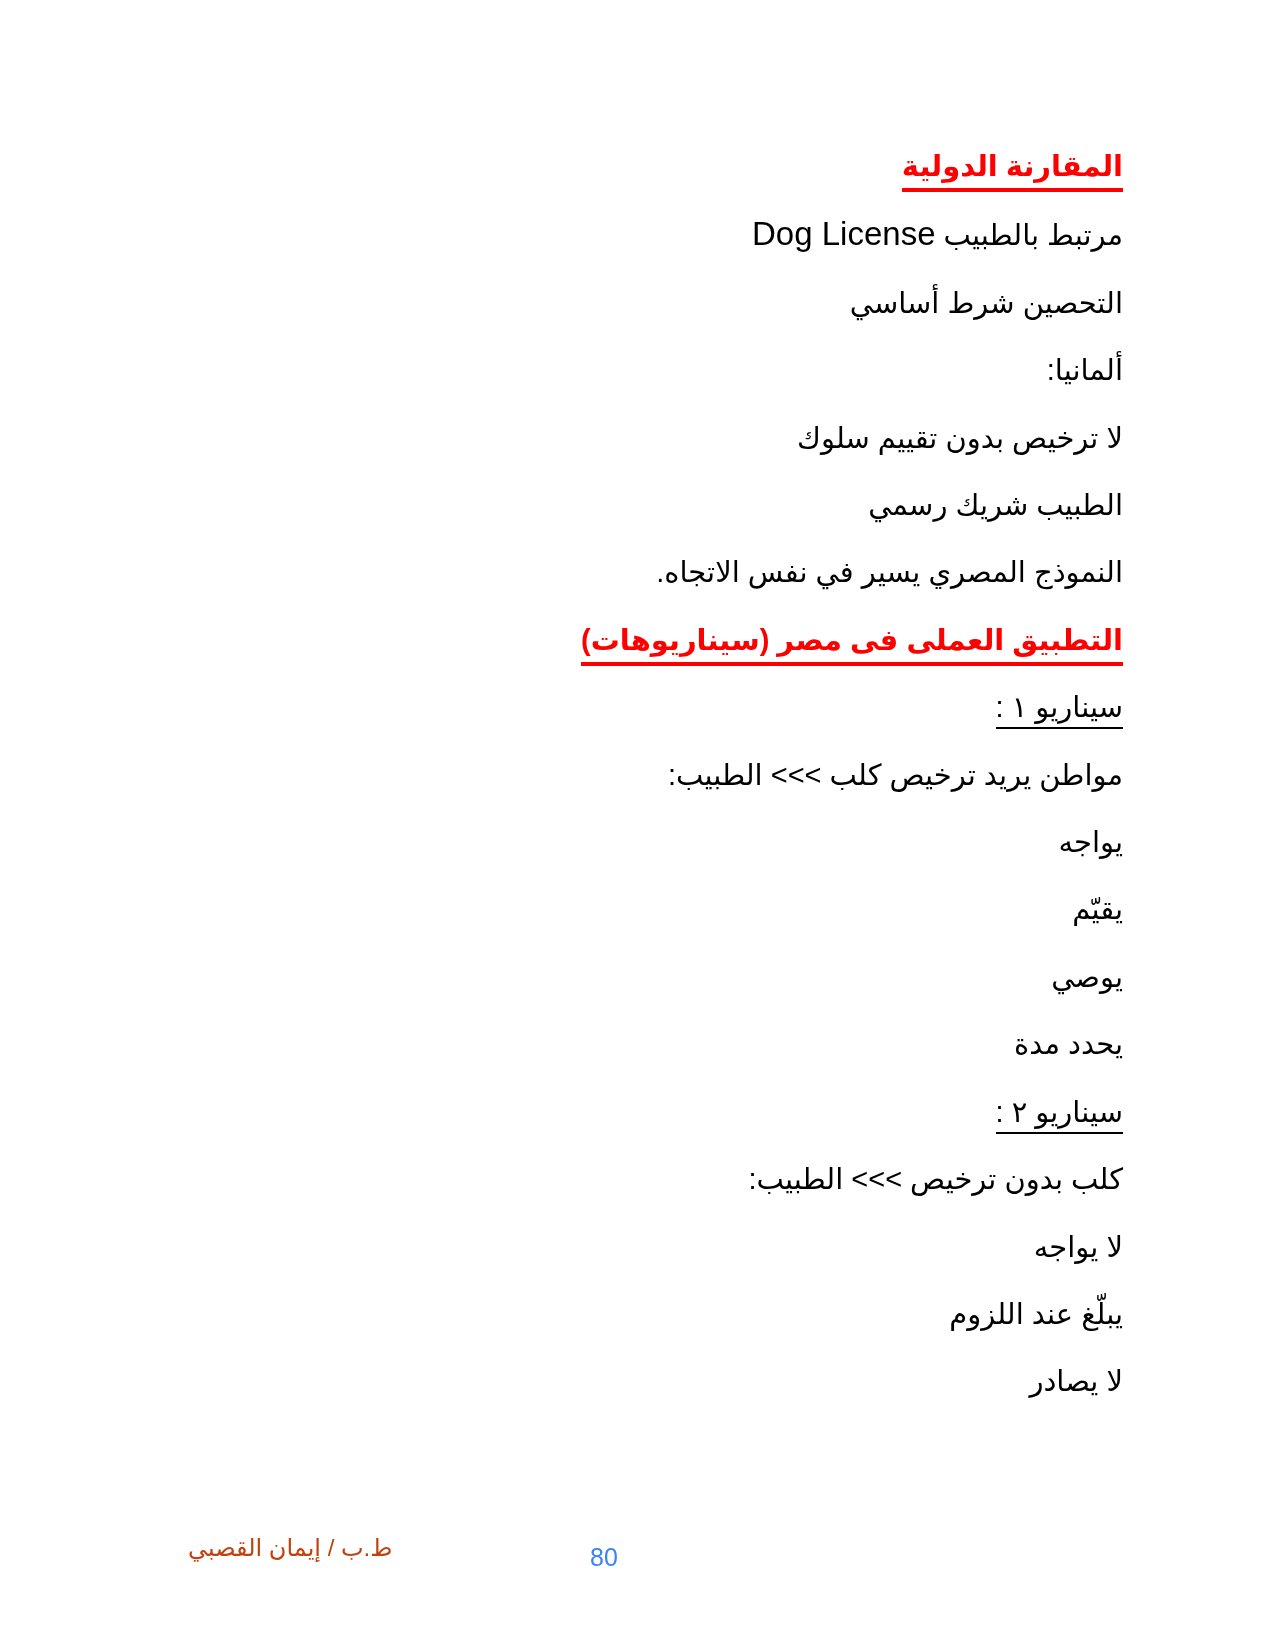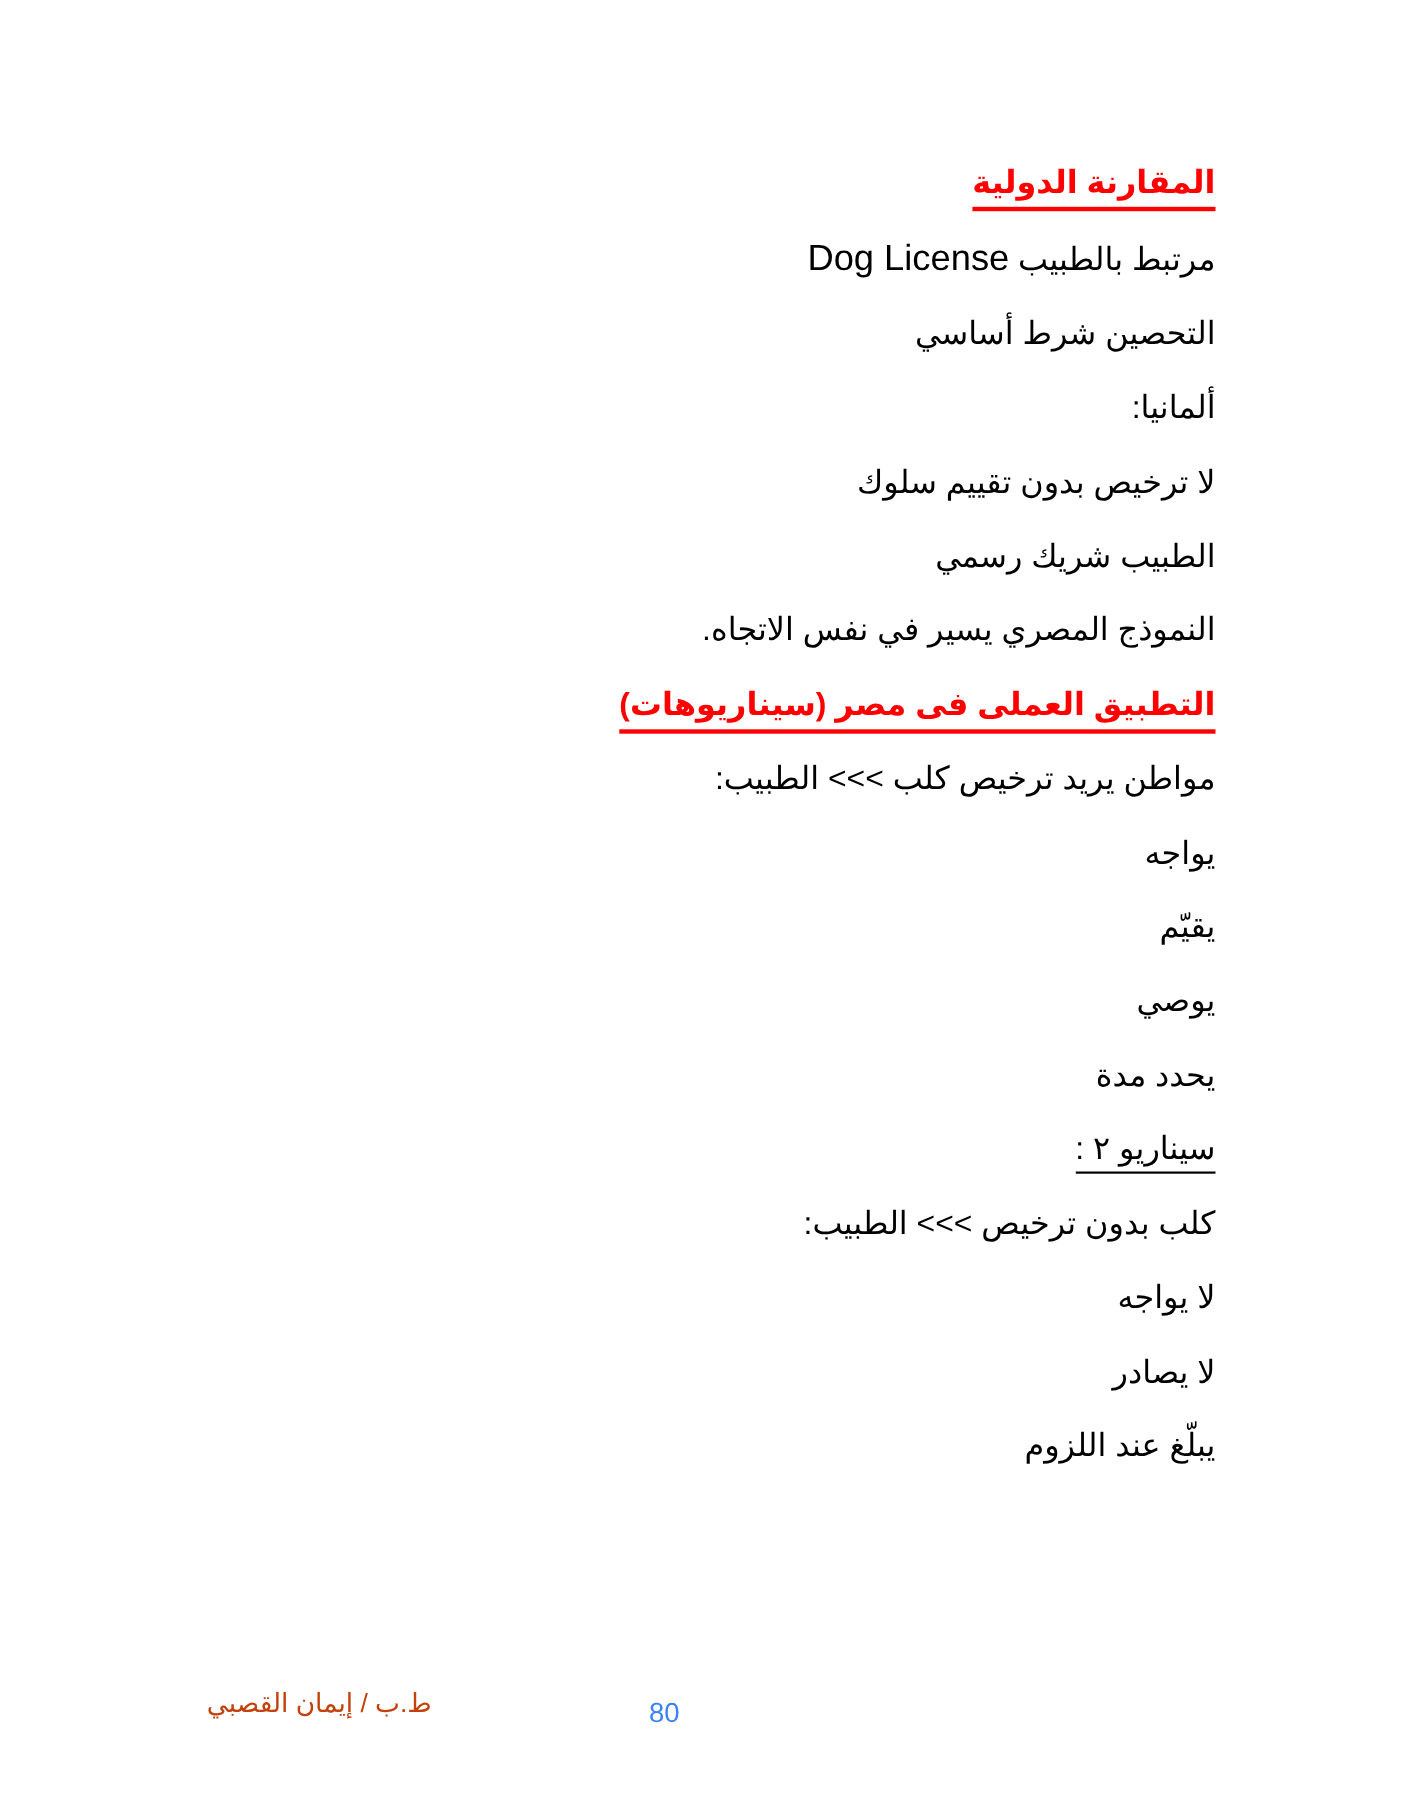--- a/index.html
+++ b/index.html
@@ -2,21 +2,21 @@
 <html lang="ar"><head>
 <meta charset="utf-8">
 <style>
   html,body{margin:0;padding:0;background:#e8e8e8;}
   .page{
     width:1275px;height:1650px;position:relative;background:#ffffff;
     overflow:hidden;margin:0 auto;
     font-family:"Liberation Sans","DejaVu Sans",sans-serif;
   }
   .content{
-    position:absolute;top:133px;left:150px;right:170px;
+    position:absolute;top:133px;left:150px;right:152px;
     direction:rtl;
   }
   .doc-line{
     margin:0;line-height:67.4px;font-size:29px;color:#000000;
     white-space:nowrap;
   }
   .red-heading{
     color:#fe0000;font-weight:bold;
     border-bottom:4px solid #fe0000;padding-bottom:6px;
   }
@@ -57,39 +57,40 @@
     <p class="doc-line"><span>ألمانيا:</span></p>
 
     <p class="doc-line"><span>لا ترخيص بدون تقييم سلوك</span></p>
 
     <p class="doc-line"><span>الطبيب شريك رسمي</span></p>
 
     <p class="doc-line"><span>النموذج المصري يسير في نفس الاتجاه.</span></p>
 
     <p class="doc-line"><span class="red-heading">التطبيق العملى فى مصر (سيناريوهات)</span></p>
 
+    <p class="doc-line"><span class="black-underline">سيناريو ١ :</span></p>
 
     <p class="doc-line"><span>مواطن يريد ترخيص كلب &gt;&gt;&gt; الطبيب:</span></p>
 
     <p class="doc-line"><span>يواجه</span></p>
 
     <p class="doc-line"><span>يقيّم</span></p>
 
     <p class="doc-line"><span>يوصي</span></p>
 
     <p class="doc-line"><span>يحدد مدة</span></p>
 
     <p class="doc-line"><span class="black-underline">سيناريو ٢ :</span></p>
 
     <p class="doc-line"><span>كلب بدون ترخيص &gt;&gt;&gt; الطبيب:</span></p>
 
     <p class="doc-line"><span>لا يواجه</span></p>
 
+    <p class="doc-line"><span>يبلّغ عند اللزوم</span></p>
+
     <p class="doc-line"><span>لا يصادر</span></p>
-
-    <p class="doc-line"><span>يبلّغ عند اللزوم</span></p>
 
   </div>
 
   <div class="footer-author">ط.ب / إيمان القصبي</div>
   <div class="footer-page">80</div>
 
 </div>
 
 </body></html>

